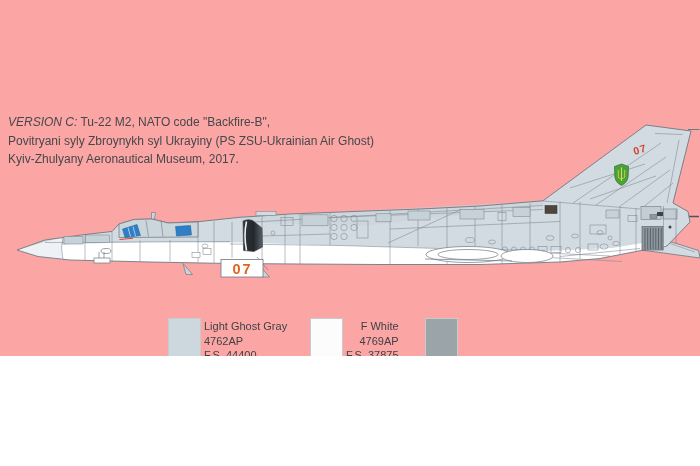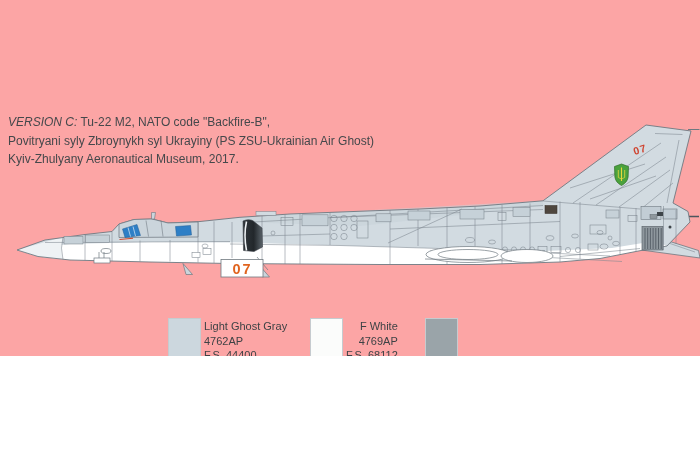--- a/index.html
+++ b/index.html
@@ -223,21 +223,21 @@
         <div>Light Ghost Gray</div>
         <div>4762AP</div>
         <div>F.S. 44400</div>
       </div>
     </div>
     <div class="paint p2">
       <span class="swatch" style="background-color: rgb(251, 252, 251);"></span>
       <div class="paint-text">
         <div>F White</div>
         <div>4769AP</div>
-        <div>F.S. 68112</div>
+        <div>F.S. 37875</div>
       </div>
     </div>
     <div class="paint p3">
       <span class="swatch" style="background-color: rgb(154, 164, 169);"></span>
     </div>
   </div>
 
 </div>
 
 </body></html>

